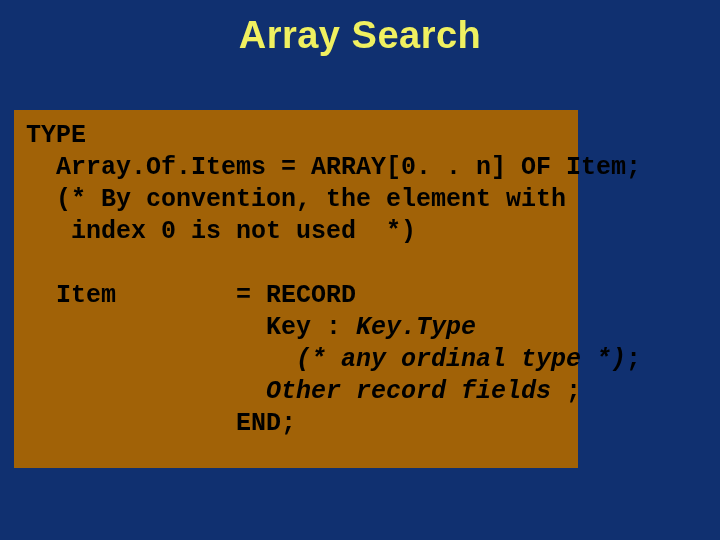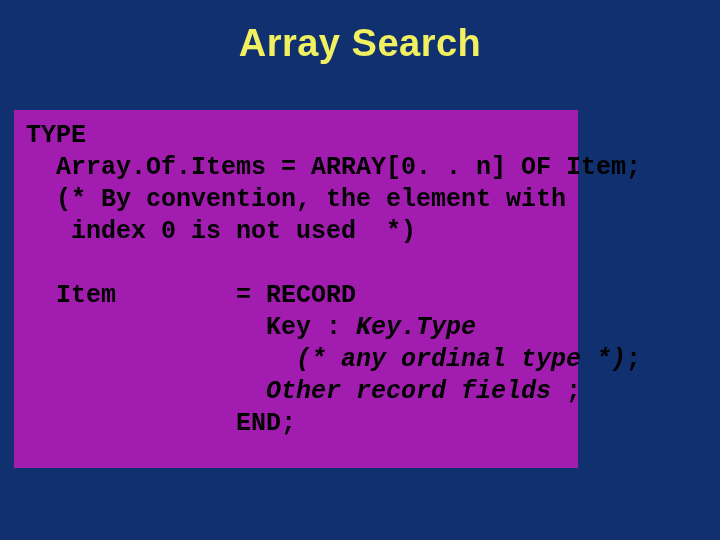--- a/index.html
+++ b/index.html
@@ -12,30 +12,30 @@
     width: 720px;
     height: 540px;
     background: #103070;
     position: relative;
   }
   .title {
     color: #f0f060;
     font-size: 38px;
     font-weight: bold;
     text-align: center;
-    padding-top: 22px;
+    padding-top: 14px;
     letter-spacing: 0.5px;
   }
   .codebox {
     position: absolute;
     left: 14px;
     top: 110px;
     width: 564px;
     height: 358px;
-    background: #a21caf;
+    background: #a16207;
     padding: 10px 12px 0 12px;
   }
   .code {
     font-family: "Courier New", Courier, monospace;
     font-weight: bold;
     font-size: 25px;
     line-height: 1.28;
     color: #000;
     white-space: pre;
   }

